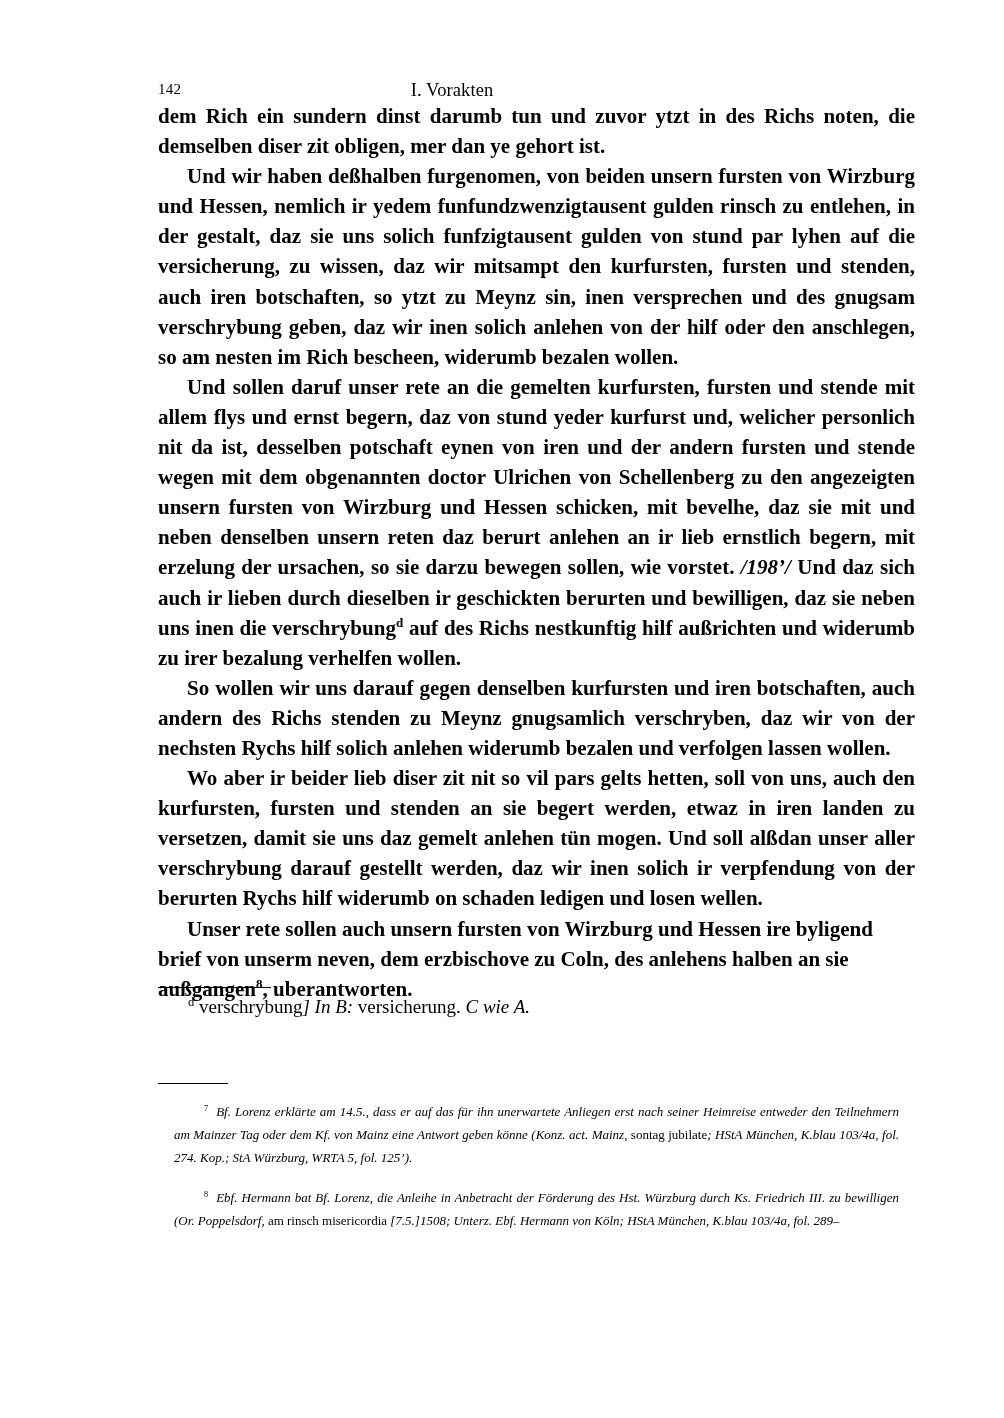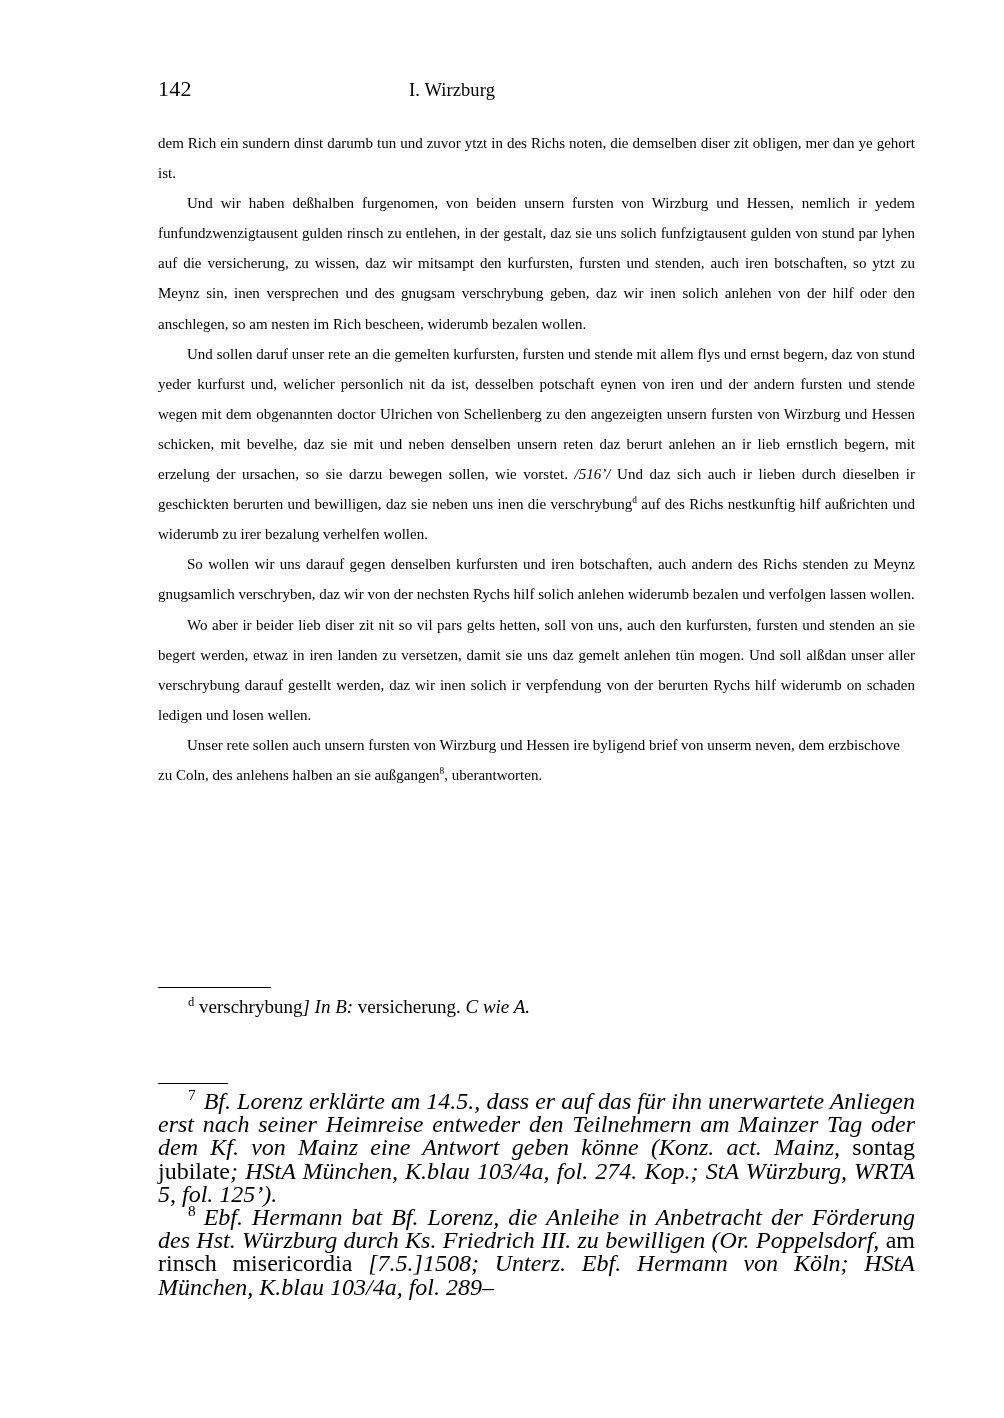--- a/index.html
+++ b/index.html
@@ -31,44 +31,45 @@
     left: 0;
     width: 757px;
     height: 26px;
     font-size: 19.5px;
     line-height: 26px;
   }
   .folio {
     position: absolute;
     left: 0;
     top: 0;
-    font-size: 22px;
+    font-size: 15px;
     letter-spacing: 0.2px;
   }
   .head-title {
     position: absolute;
     left: 0;
     top: 1px;
     width: 588px;
     text-align: center;
     font-size: 18.5px;
     letter-spacing: 0.1px;
   }
 
   
   .body-text {
     position: absolute;
-    top: 128px;
-    left: 0;
-    width: 757px;
-    font-size: 15px;
+    top: 101px;
+    left: 0;
+    width: 757px;
+    font-size: 21px;
     line-height: 30.1px;
     text-align: justify;
     text-justify: inter-word;
     hyphens: none;
+    font-weight: bold;
   }
   .body-text p {
     margin: 0;
     text-indent: 0;
   }
   .body-text p.indent {
     text-indent: 29px;
   }
   .body-text p:last-child {
     text-align: left;
@@ -110,26 +111,26 @@
   .rule-notes { width: 70px; }
 
   .variant-line {
     font-size: 19px;
     line-height: 26px;
     text-align: left;
     text-indent: 30px;
   }
 
   .note {
-    font-size: 24px;
+    font-size: 13px;
     line-height: 23.2px;
     text-align: justify;
     text-justify: inter-word;
     font-style: italic;
-    margin: 0;
+    margin: 16px;
     text-indent: 30px;
     hyphens: none;
   }
   .note .roman { font-style: normal; }
   .note sup {
     font-size: 0.64em;
     vertical-align: super;
     line-height: 0;
     font-style: normal;
   }
@@ -140,36 +141,36 @@
     line-height: 0;
   }
 </style>
 </head>
 <body>
 
 <div class="page">
 
   <div class="running-head">
     <span class="folio">142</span>
-    <span class="head-title">I. Wirzburg</span>
+    <span class="head-title">I. Vorakten</span>
   </div>
 
   <div class="body-text">
 
     <p>
       <span>dem Rich ein sundern dinst darumb tun und zuvor ytzt in des Richs noten, die demselben diser zit obligen, mer dan ye gehort ist.</span>
     </p>
 
     <p class="indent">
       <span>Und wir haben deßhalben furgenomen, von beiden unsern fursten von Wirzburg und Hessen, nemlich ir yedem funfundzwenzigtausent gulden rinsch zu entlehen, in der gestalt, daz sie uns solich funfzigtausent gulden von stund par lyhen auf die versicherung, zu wissen, daz wir mitsampt den kurfursten, fursten und stenden, auch iren botschaften, so ytzt zu Meynz sin, inen versprechen und des gnugsam verschrybung geben, daz wir inen solich anlehen von der hilf oder den anschlegen, so am nesten im Rich bescheen, widerumb bezalen wollen.</span>
     </p>
 
     <p class="indent">
       <span>Und sollen daruf unser rete an die gemelten kurfursten, fursten und stende mit allem flys und ernst begern, daz von stund yeder kurfurst und, welicher personlich nit da ist, desselben potschaft eynen von iren und der andern fursten und stende wegen mit dem obgenannten doctor Ulrichen von Schellenberg zu den angezeigten unsern fursten von Wirzburg und Hessen schicken, mit bevelhe, daz sie mit und neben denselben unsern reten daz berurt anlehen an ir lieb ernstlich begern, mit erzelung der ursachen, so sie darzu bewegen sollen, wie vorstet.</span>
-      <span class="ital">/516’/</span>
+      <span class="ital">/198’/</span>
       <span>Und daz sich auch ir lieben durch dieselben ir geschickten berurten und bewilligen, daz sie neben uns inen die verschrybung</span><sup class="var-ref">d</sup>
       <span>auf des Richs nestkunftig hilf außrichten und widerumb zu irer bezalung verhelfen wollen.</span>
     </p>
 
     <p class="indent">
       <span>So wollen wir uns darauf gegen denselben kurfursten und iren botschaften, auch andern des Richs stenden zu Meynz gnugsamlich verschryben, daz wir von der nechsten Rychs hilf solich anlehen widerumb bezalen und verfolgen lassen wollen.</span>
     </p>
 
 
     <p class="indent">

